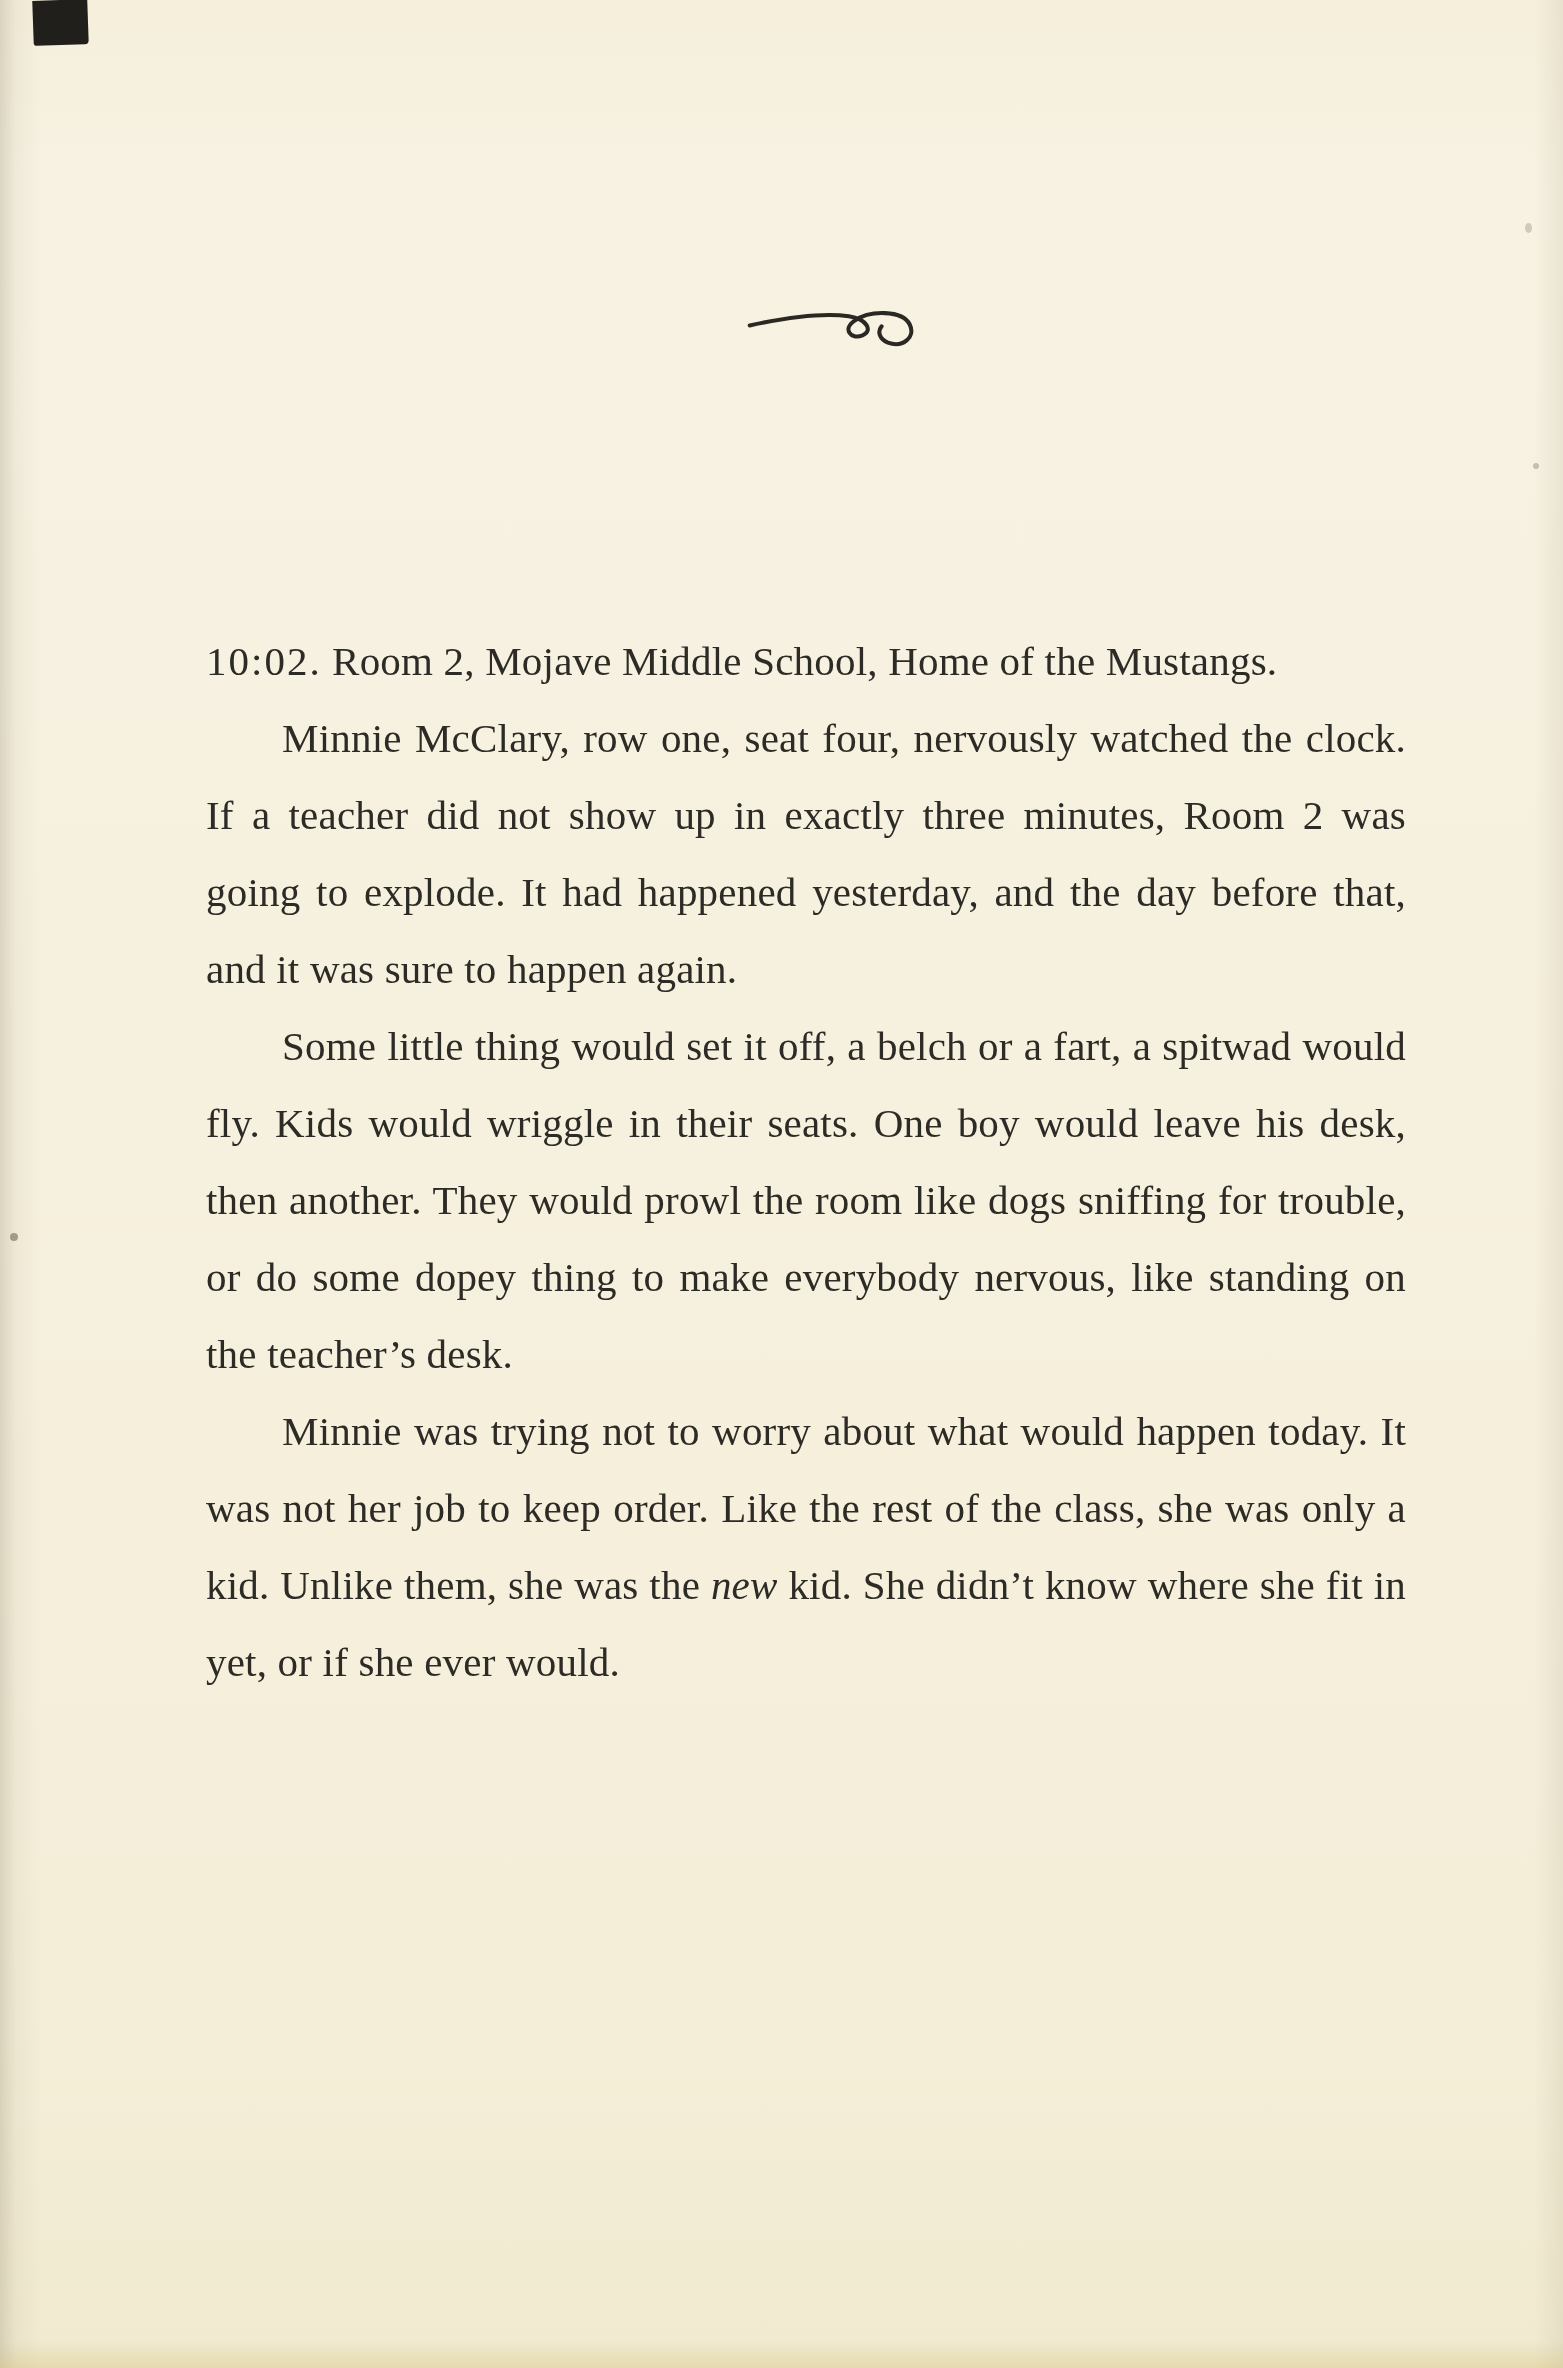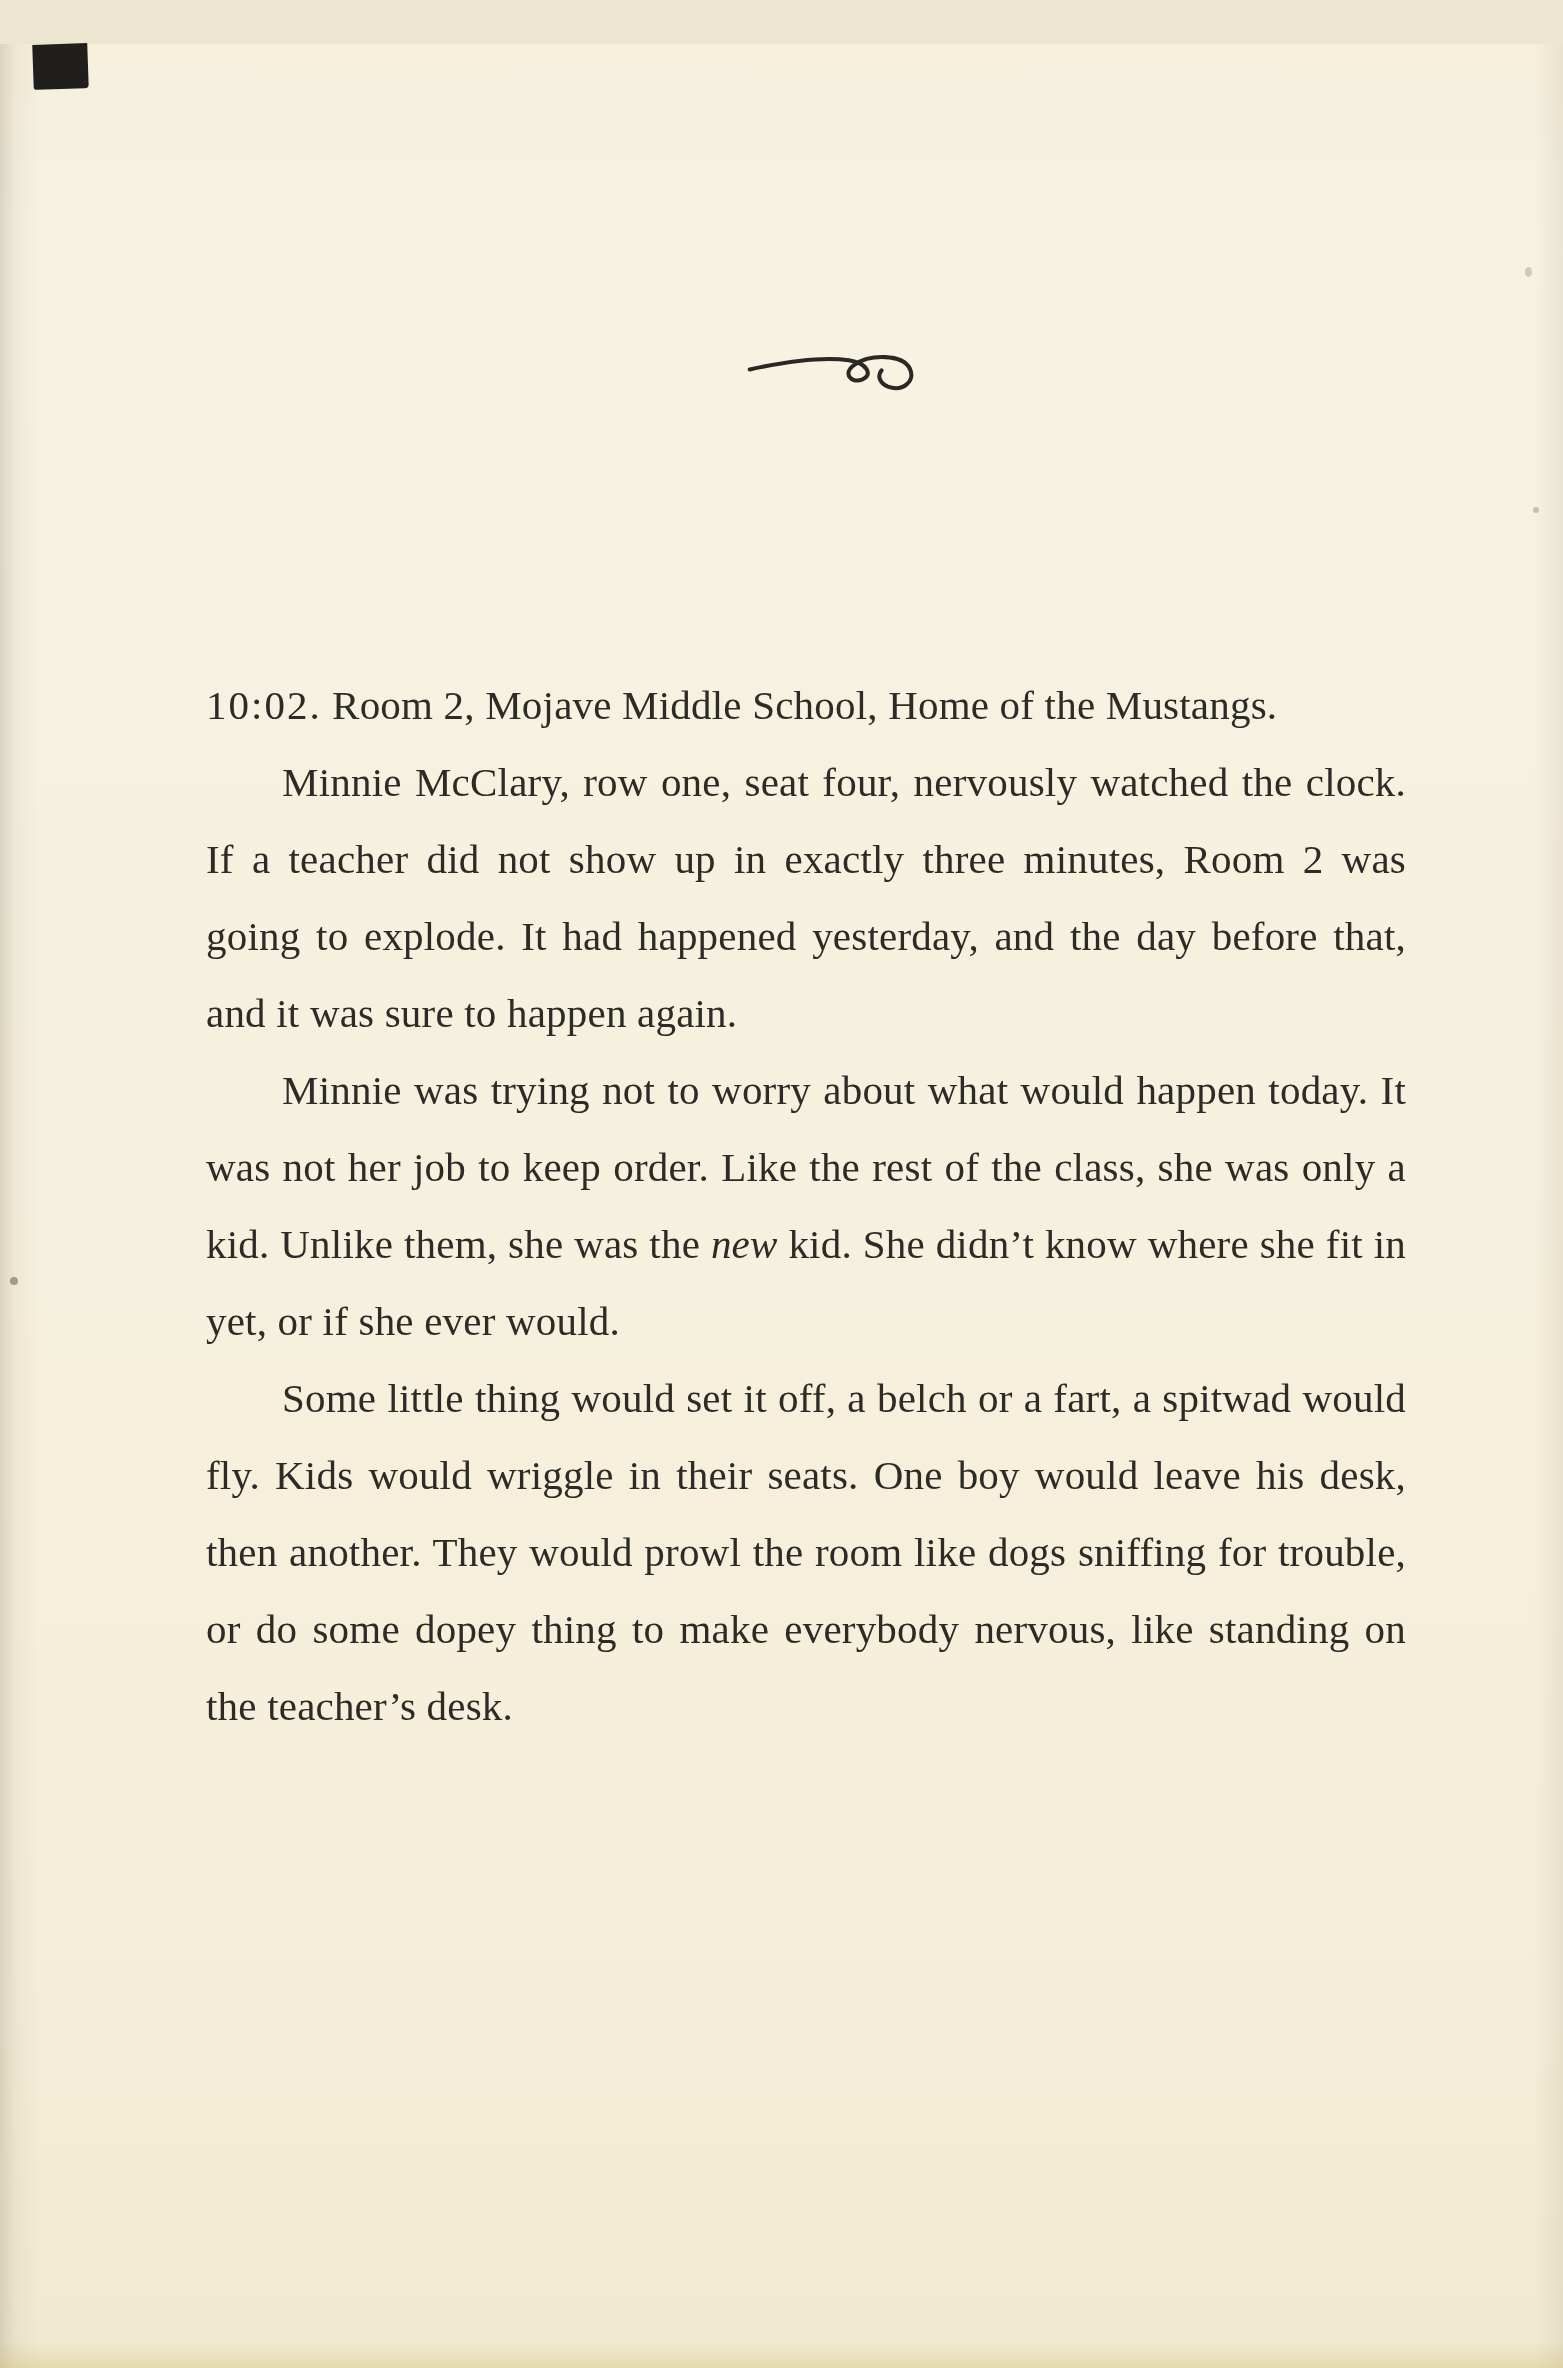--- a/index.html
+++ b/index.html
@@ -14,21 +14,20 @@
     background: #ece5cf;
     font-family: "Liberation Serif", "DejaVu Serif", serif;
   }
   .page {
     position: absolute;
     inset: 0;
     background:
       linear-gradient(90deg, rgba(110,100,75,0.20) 0px, rgba(110,100,75,0.06) 15.7px, rgba(0,0,0,0) 41px),
       linear-gradient(270deg, rgba(120,108,80,0.10) 0px, rgba(0,0,0,0) 29px),
       linear-gradient(180deg, #f5efdc 0%, #f7f2e2 8%, #f6f0de 50%, #f4eed9 84%, #f1ead0 100%);
-    margin-top: 44px;
   }
   .bottom-band {
     position: absolute;
     left: 0; right: 0; bottom: 0;
     height: 27.4px;
     background: linear-gradient(180deg, rgba(0,0,0,0) 0%, rgba(210,190,120,0.38) 100%);
   }
   .mark-topleft {
     position: absolute;
     left: 33px;
@@ -94,19 +93,19 @@
     <svg viewBox="0 0 220 70" xmlns="http://www.w3.org/2000/svg">
       <path d="M3 36 C45 27 86 22 112 26 C132 29 139 42 127 47
                C114 52 105 40 118 31 C135 19 171 19 179 35
                C186 49 171 61 155 55 C146 51 143 43 148 37" fill="none" stroke="#2a2823" stroke-width="4.5" stroke-linecap="round" stroke-linejoin="round"></path>
     </svg>
   </div>
 
   <div class="text-block">
       <p><span class="opener">10:02.</span><span> Room 2, Mojave Middle School, Home of the Mustangs.</span></p>
       <p class="indent"><span>Minnie McClary, row one, seat four, nervously watched the clock. If a teacher did not show up in exactly three minutes, Room 2 was going to explode. It had happened yesterday, and the day before that, and it was sure to happen again.</span></p>
+      <p class="indent"><span>Some little thing would set it off, a belch or a fart, a spitwad would fly. Kids would wriggle in their seats. One boy would leave his desk, then another. They would prowl the room like dogs sniffing for trouble, or do some dopey thing to make everybody nervous, like standing on the teacher’s desk.</span></p>
       <p class="indent"><span>Minnie was trying not to worry about what would happen today. It was not her job to keep order. Like the rest of the class, she was only a kid. Unlike them, she was the </span><span class="italic">new</span><span> kid. She didn’t know where she fit in yet, or if she ever would.</span></p>
-      <p class="indent"><span>Some little thing would set it off, a belch or a fart, a spitwad would fly. Kids would wriggle in their seats. One boy would leave his desk, then another. They would prowl the room like dogs sniffing for trouble, or do some dopey thing to make everybody nervous, like standing on the teacher’s desk.</span></p>
     </div>
 
   <div class="bottom-band"></div>
 </div>
 
 
 </body></html>

